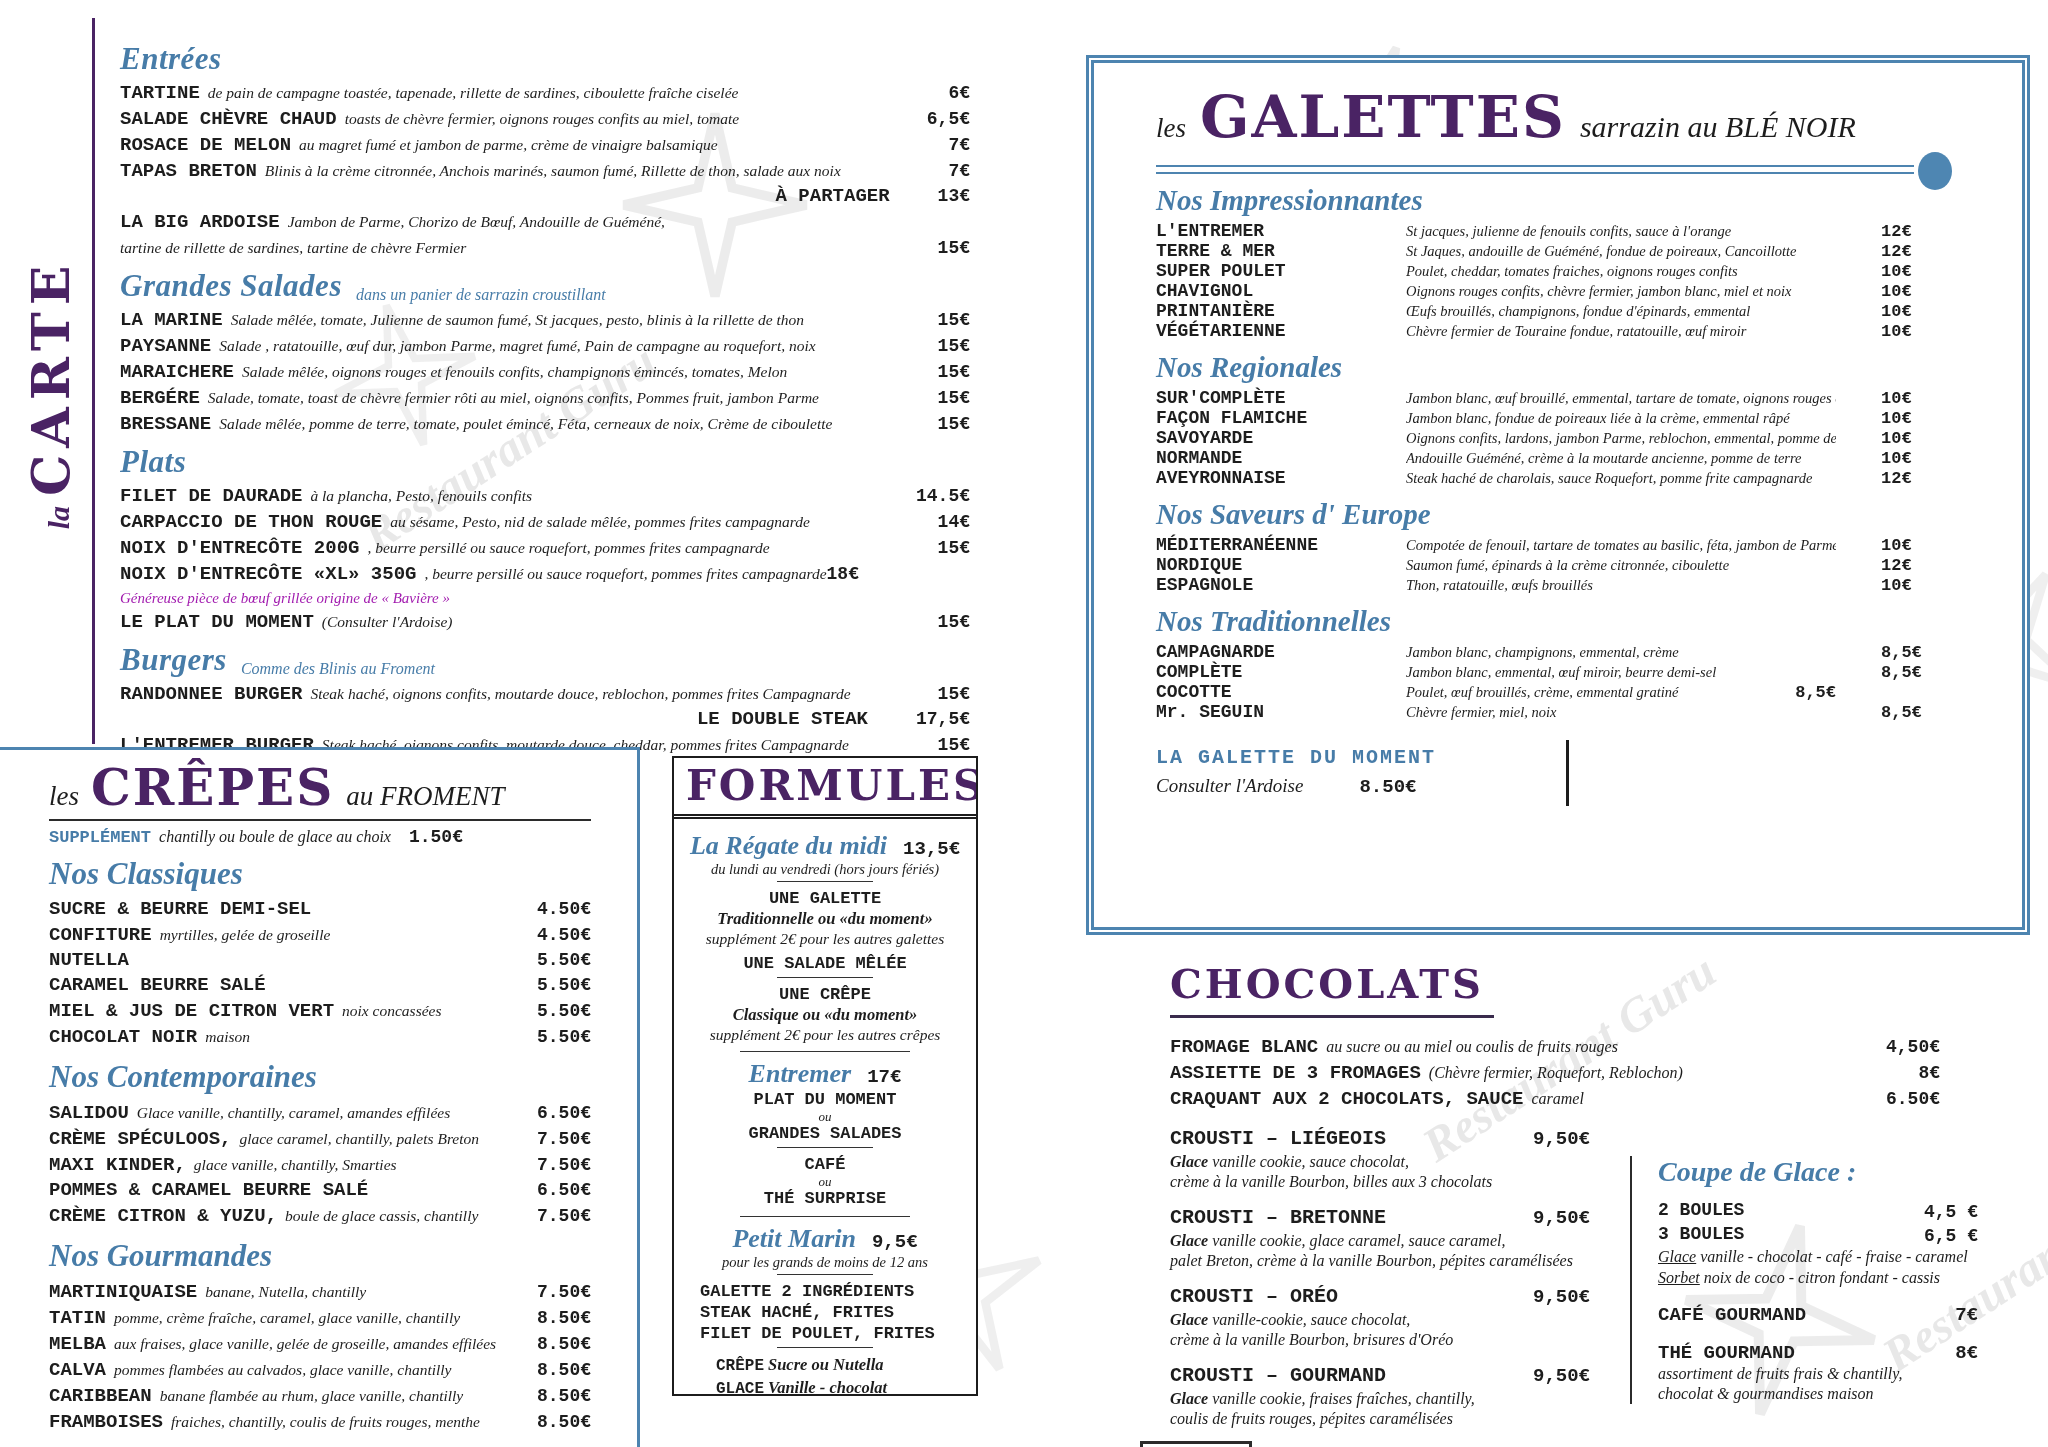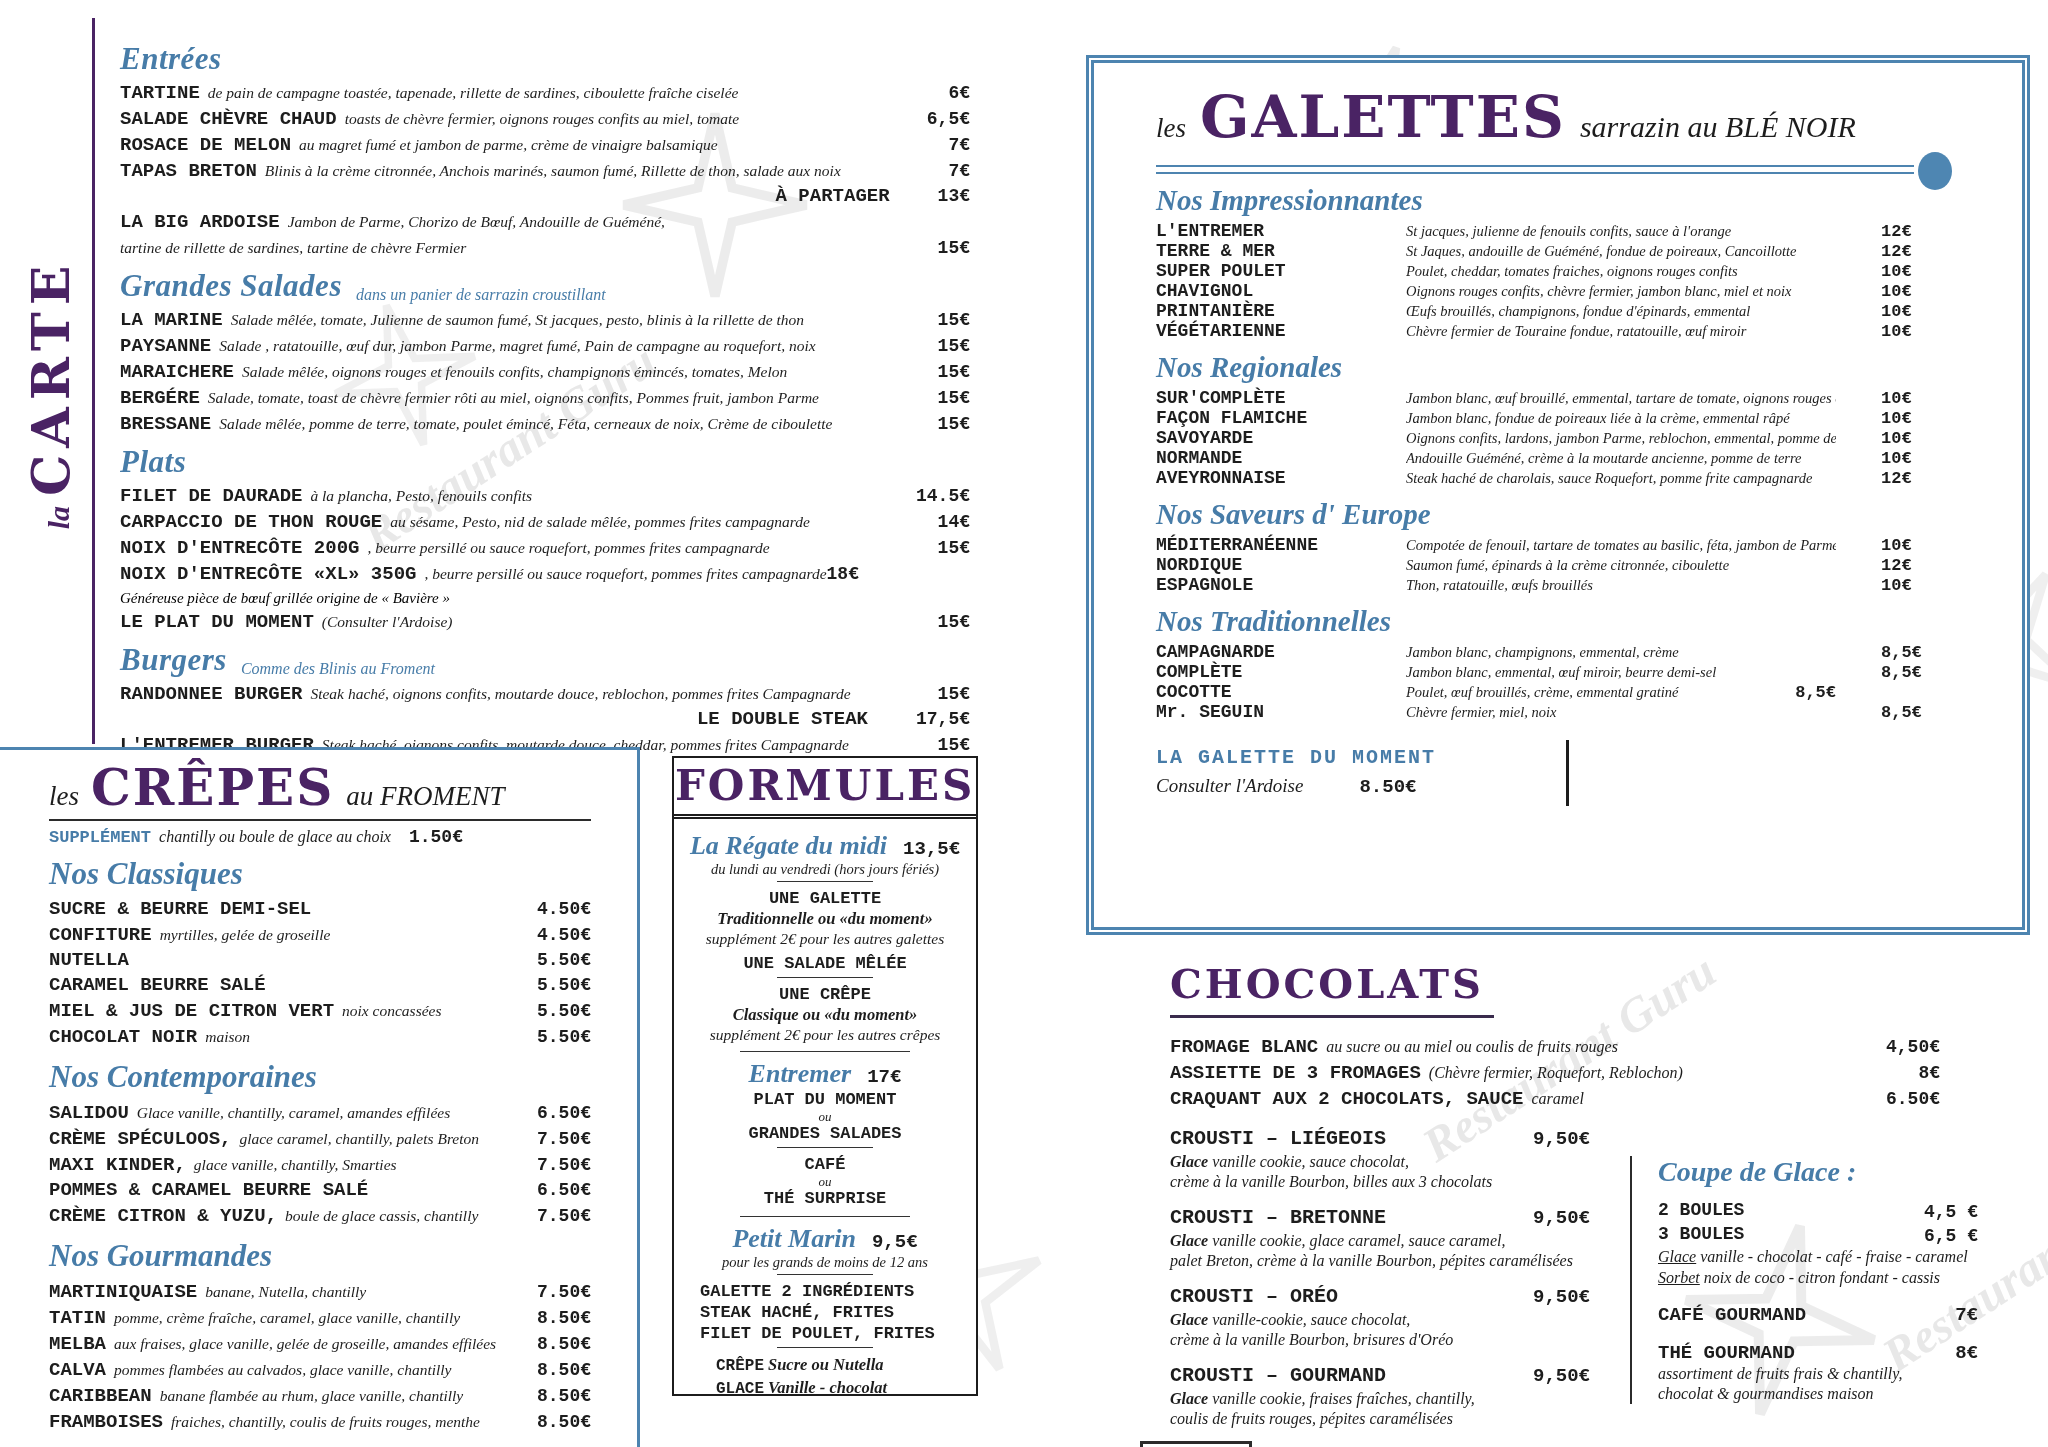--- a/index.html
+++ b/index.html
@@ -24,21 +24,21 @@
   .sec{margin-bottom:6px}
   .sec-head{display:flex;align-items:flex-end;margin:7px 0 3px}
   .sec-title{font:700 italic 31px "Liberation Serif",serif;color:#477ca8;letter-spacing:.5px}
   .sec-sub{font:italic 16px "Liberation Serif",serif;color:#477ca8;margin-left:14px}
   .mrow,.mcont{display:flex;align-items:baseline}
   .name{font:700 19px/25px "Liberation Mono",monospace;white-space:pre}
   .idesc{font:italic 15.5px/25px "Liberation Serif",serif;margin-left:8px;white-space:nowrap}
   .idesc.c{margin-left:0}
   .iprice{font:700 18px/25px "Liberation Mono",monospace;white-space:pre}
   .iprice.right{margin-left:auto;padding-left:6px}
-  .mnote{font:italic 15px/22px "Liberation Serif",serif;color:#000000}
+  .mnote{font:italic 15px/22px "Liberation Serif",serif;color:#a21caf}
   .msub{display:flex;justify-content:flex-end;align-items:baseline;gap:48px}
 
   #left-col{position:absolute;left:120px;top:34px;width:850px;z-index:3}
 
   
   #crepes-box{position:absolute;left:-20px;top:747px;width:660px;height:720px;
               border:3px solid #4d84b0;background:#fff;z-index:3;padding:8px 46px 0 66px;overflow:hidden}
   .cr-title{display:flex;align-items:baseline;gap:12px;border-bottom:2px solid #2b2b2b;
             padding-bottom:2px;margin-bottom:6px}
   .t-small{font:italic 27px "Liberation Serif",serif}
@@ -47,21 +47,21 @@
   .supp-row{display:flex;align-items:baseline;margin:2px 0 2px}
   .supp-label{font:700 17px "Liberation Mono",monospace;color:#477ca8;white-space:pre}
   .supp-desc{font:italic 16px "Liberation Serif",serif;margin-left:8px}
   .supp-price{font:700 18px "Liberation Mono",monospace;margin-left:18px}
   .cgroup-title{font:700 italic 31px "Liberation Serif",serif;color:#477ca8;margin:9px 0 5px}
 
   
   #formules-box{position:absolute;left:672px;top:756px;width:306px;height:640px;
                 border:2.5px solid #1c1c1c;background:#fff;z-index:3;text-align:center;overflow:hidden}
   .f-head{font:700 42px "DejaVu Serif",serif;color:#4a2364;letter-spacing:3px;
-          border-bottom:5px double #1c1c1c;padding:3px 1px 4px}
+          border-bottom:5px double #1c1c1c;padding:3px 12px 4px}
   .f-body{padding:8px 14px 0}
   .f-name-row{display:flex;justify-content:center;align-items:baseline;gap:16px;margin-top:4px}
   .f-name{font:700 italic 26px "Liberation Serif",serif;color:#477ca8}
   .f-price{font:700 19px "Liberation Mono",monospace}
   .f-cond{font:italic 14.5px/17px "Liberation Serif",serif}
   .f-rule-s{width:96px;border-top:1.5px solid #333;margin:3px auto 6px}
   .f-rule-m{width:170px;border-top:1.5px solid #333;margin:7px auto}
   .f-bold{font:700 17px/21px "Liberation Mono",monospace}
   .f-ital-b{font:700 italic 16.5px/20px "Liberation Serif",serif}
   .f-ital{font:italic 15.5px/19px "Liberation Serif",serif}

